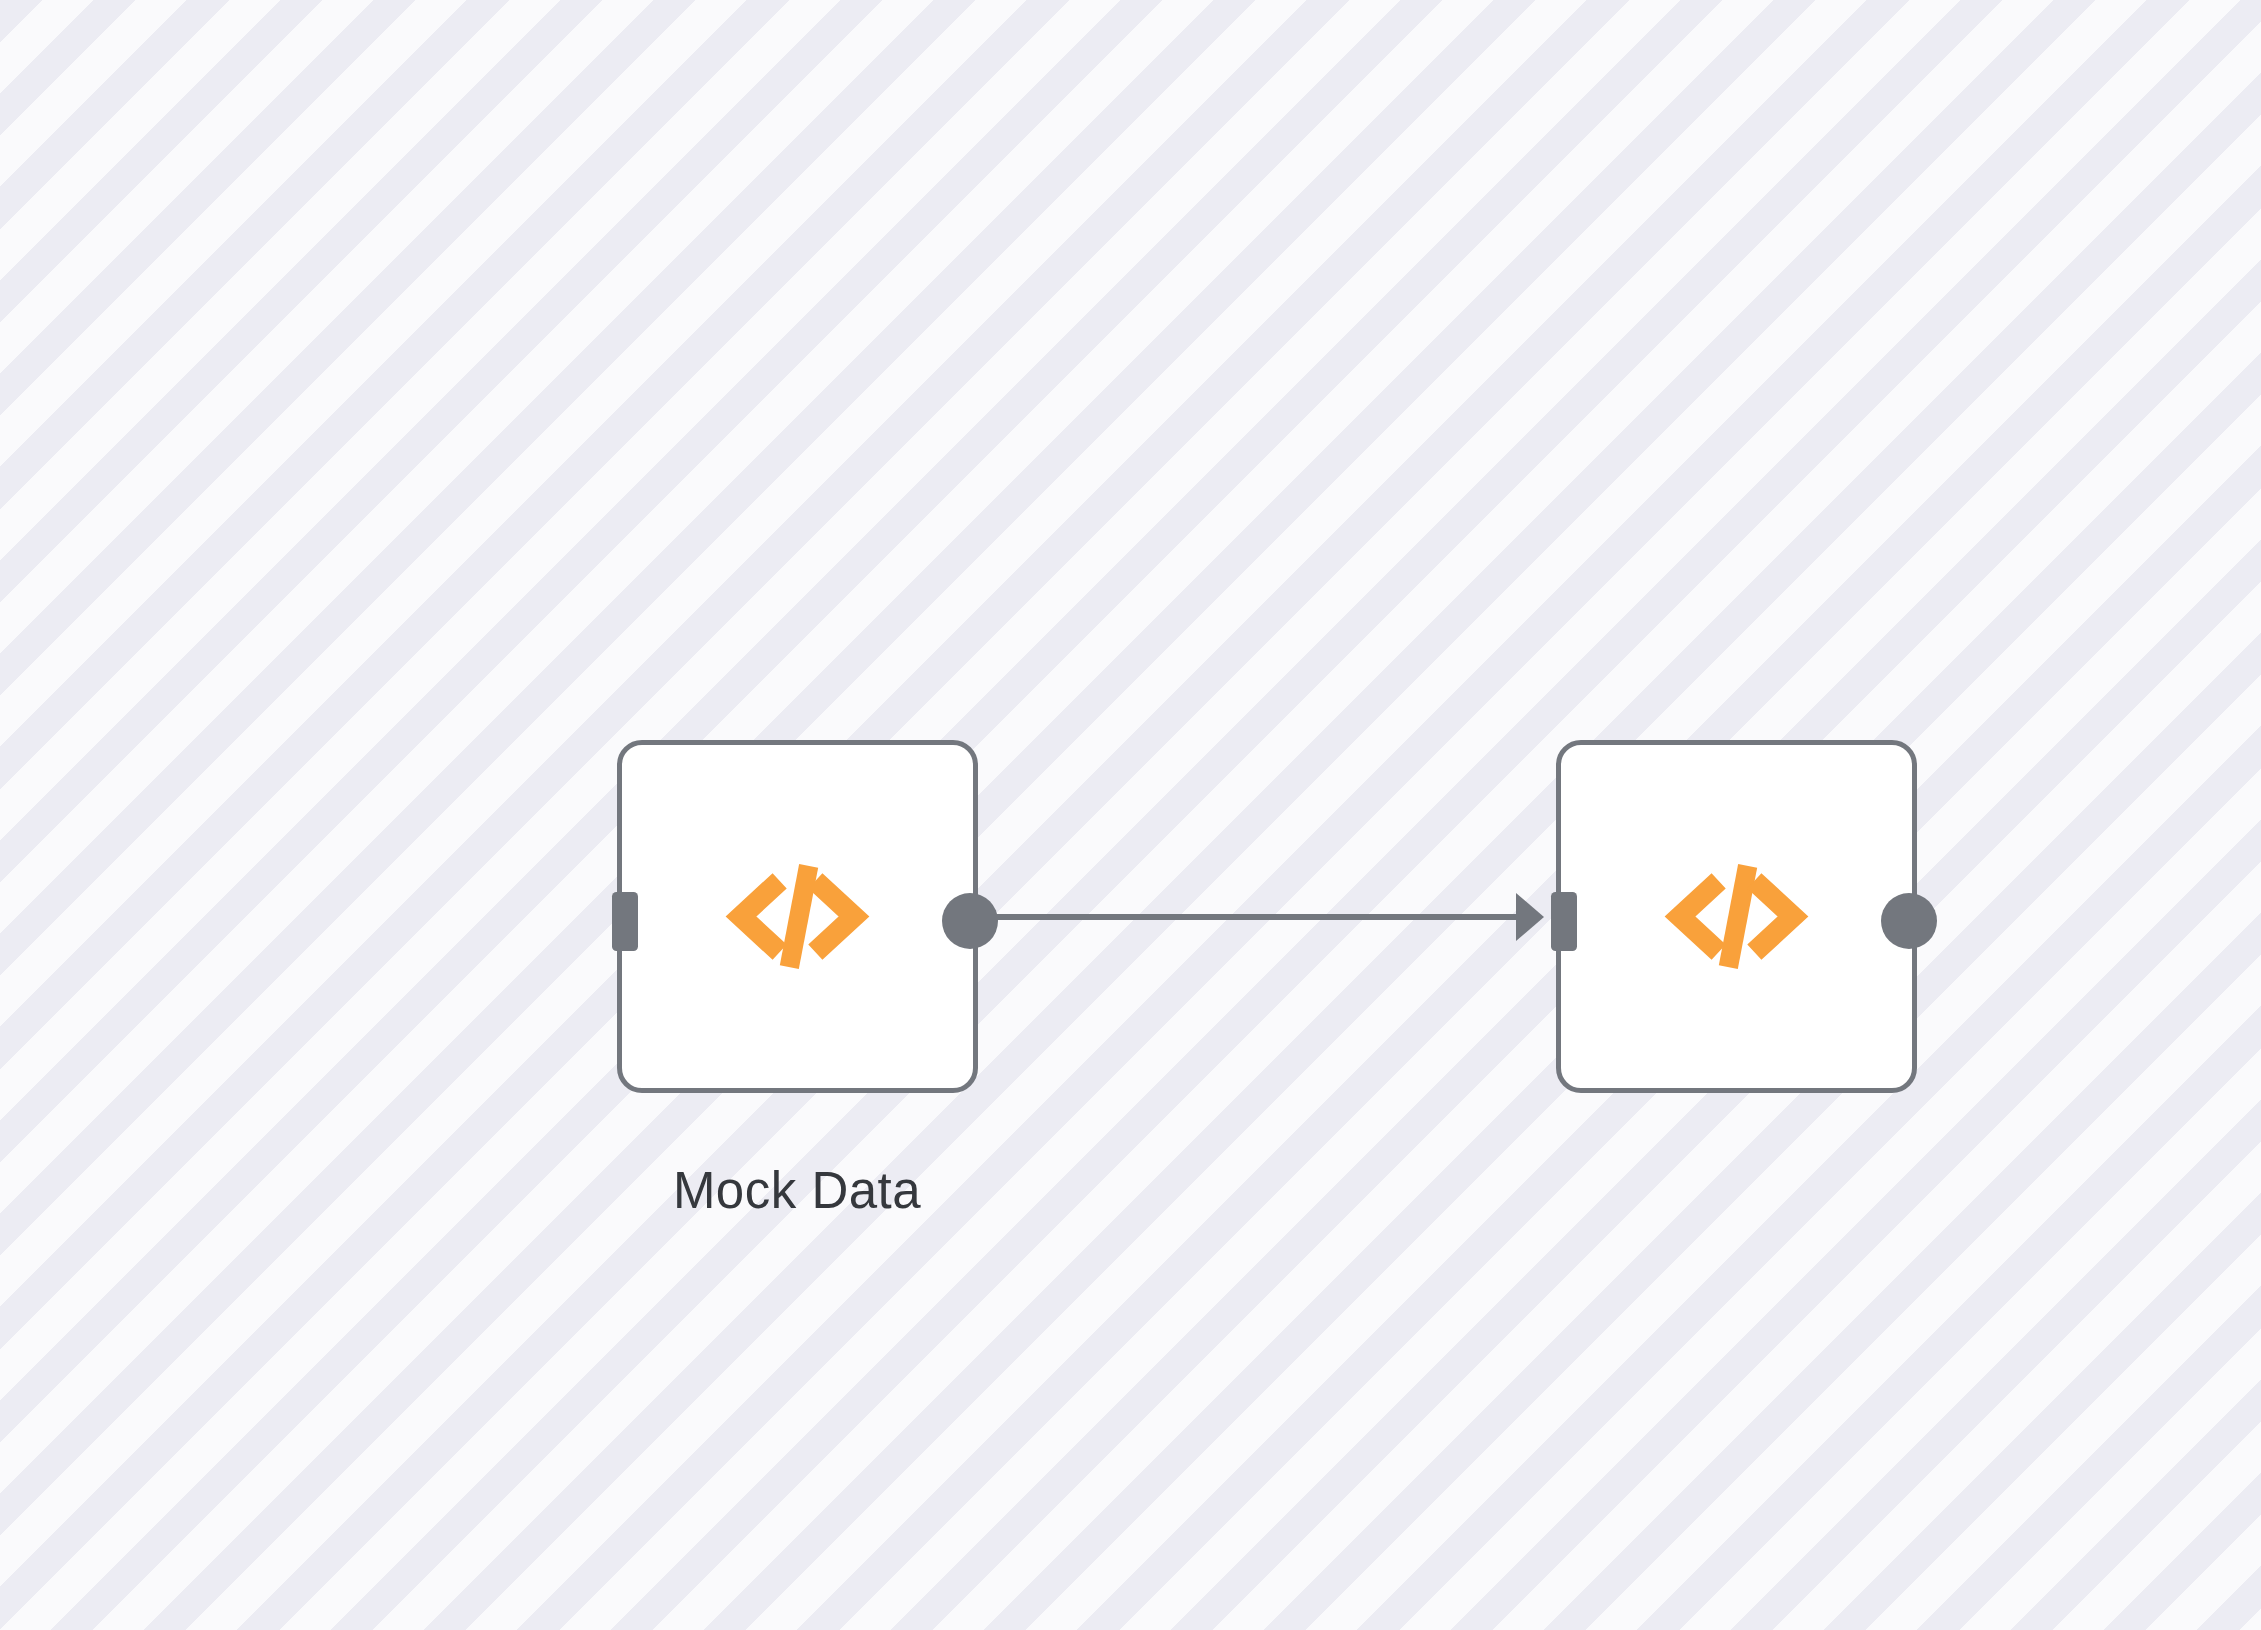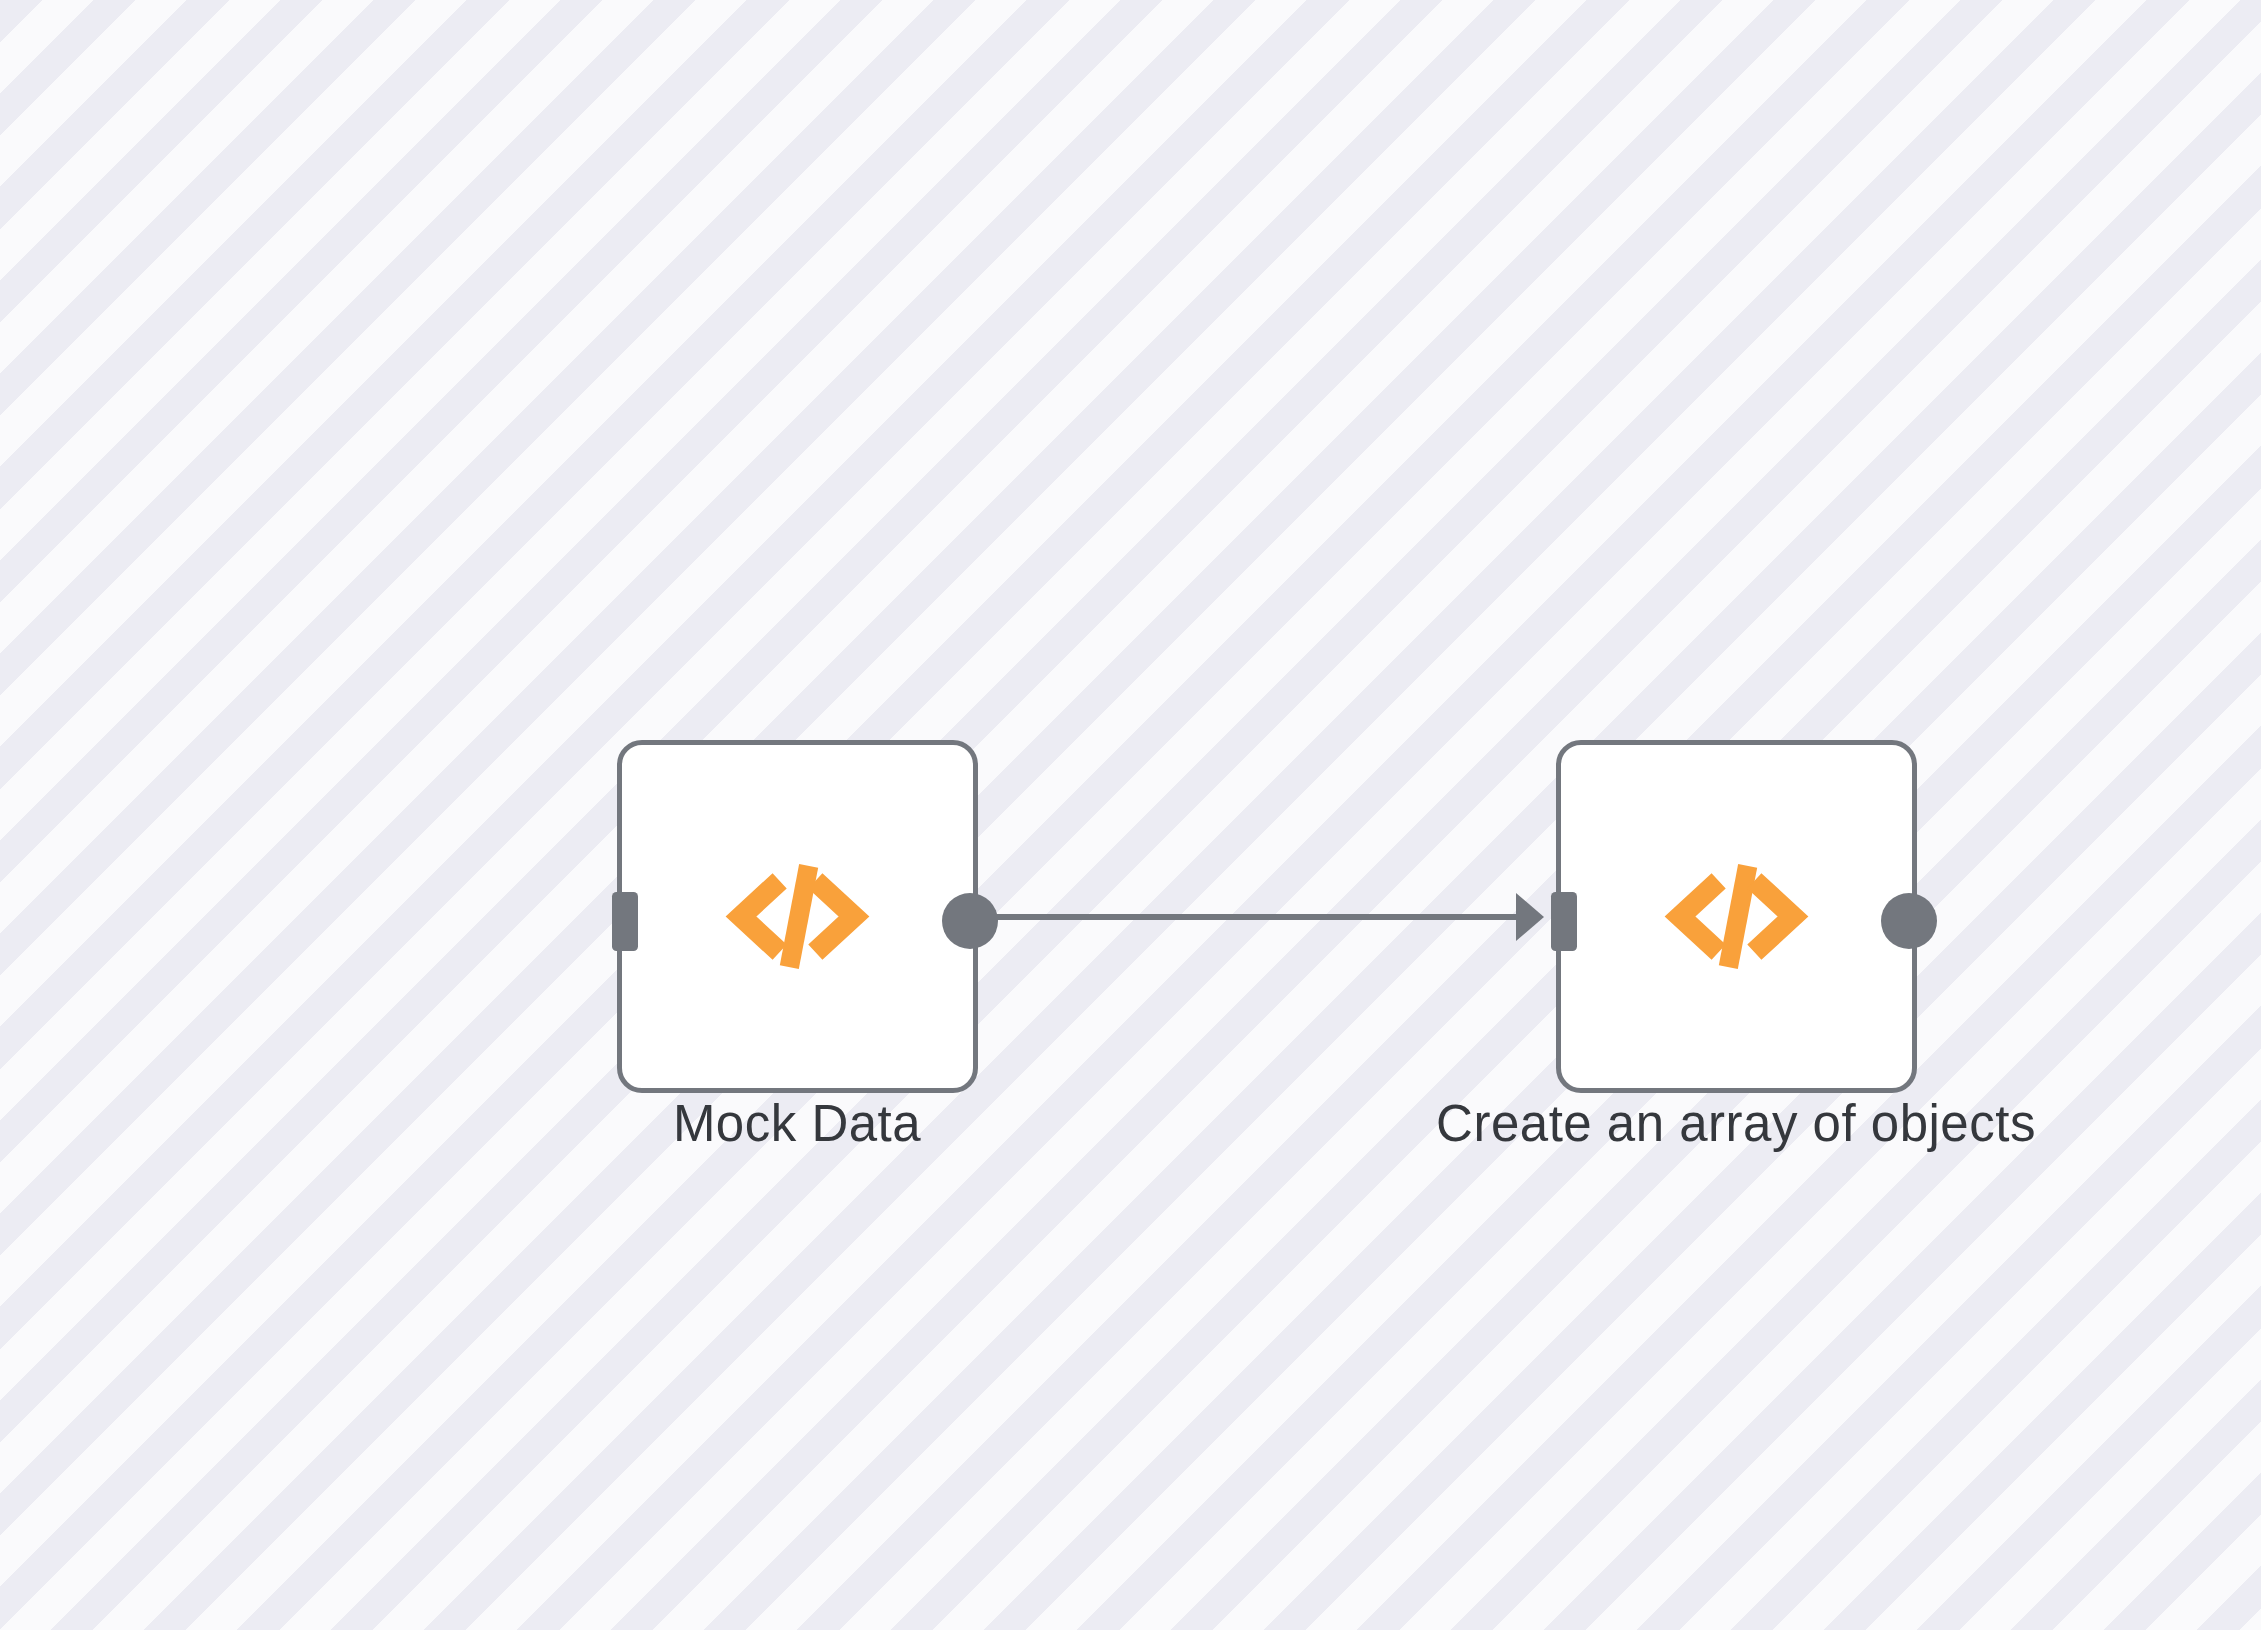--- a/index.html
+++ b/index.html
@@ -70,21 +70,21 @@
     position:absolute;
     left:1516px;top:893px;
     width:0;height:0;
     border-top:24px solid transparent;
     border-bottom:24px solid transparent;
     border-left:28px solid var(--connector);
   }
 
   .node-label{
     position:absolute;
-    top:1098px;
+    top:1165px;
     width:904px;
     text-align:center;
     font-size:51px;
     line-height:1;
     letter-spacing:0.5px;
     color:var(--label-text);
     white-space:nowrap;
   }
   .label-1{left:345px;}
   .label-2{left:1284px;}
@@ -111,16 +111,15 @@
     <div class="port-input"></div>
     <svg class="code-icon" viewBox="0 0 100 80" aria-hidden="true">
       <path d="M38 16 L12 40 L38 64" stroke-width="14"></path>
       <line x1="57.5" y1="6" x2="44.5" y2="74" stroke-width="13"></line>
       <path d="M62 16 L88 40 L62 64" stroke-width="14"></path>
     </svg>
     <div class="port-output"></div>
   </div>
 
   <div class="node-label label-1">Mock Data</div>
-  <div class="node-label label-2">Create an array of objects</div>
 
 </div>
 
 
 </body></html>

